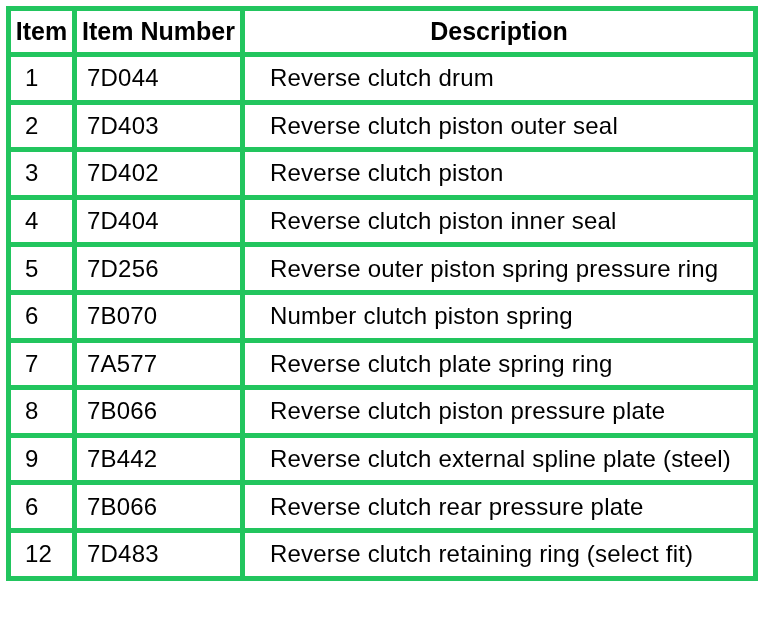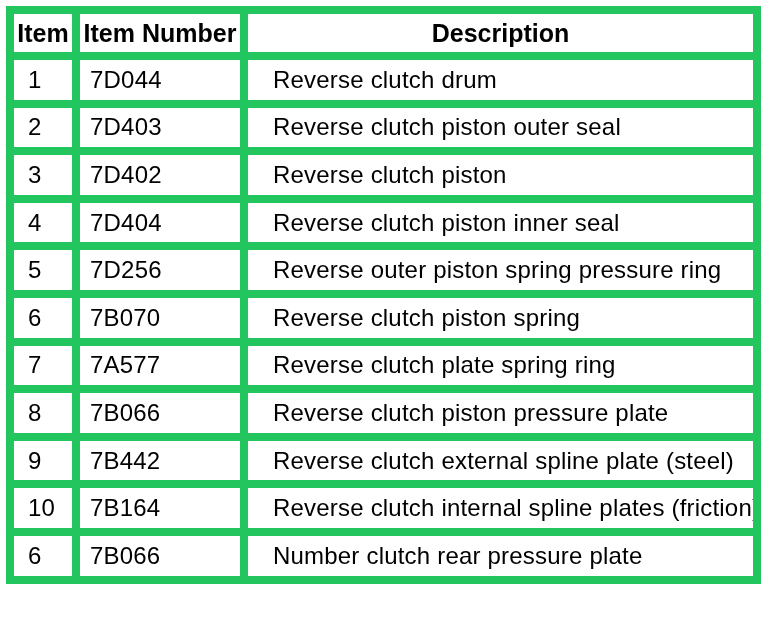--- a/index.html
+++ b/index.html
@@ -22,21 +22,21 @@
   }
   table.parts-table {
     border-collapse: collapse;
     table-layout: fixed;
     width: 747px;
     border: 4px solid #000000;
     color: #000000;
   }
   table.parts-table th,
   table.parts-table td {
-    border: 8px solid #22c55e;
+    border: 5px solid #22c55e;
     overflow: hidden;
     white-space: nowrap;
     vertical-align: middle;
     box-sizing: border-box;
   }
   table.parts-table thead tr {
     height: 46px;
   }
   table.parts-table tbody tr {
     height: 47.6px;
@@ -105,43 +105,43 @@
             <td class="description-cell">Reverse clutch piston inner seal</td>
           </tr>
           <tr>
             <td class="item-cell">5</td>
             <td class="part-number-cell">7D256</td>
             <td class="description-cell">Reverse outer piston spring pressure ring</td>
           </tr>
           <tr>
             <td class="item-cell">6</td>
             <td class="part-number-cell">7B070</td>
-            <td class="description-cell">Reverse clutch piston spring</td>
+            <td class="description-cell">Number clutch piston spring</td>
           </tr>
           <tr>
             <td class="item-cell">7</td>
             <td class="part-number-cell">7A577</td>
             <td class="description-cell">Reverse clutch plate spring ring</td>
           </tr>
           <tr>
             <td class="item-cell">8</td>
             <td class="part-number-cell">7B066</td>
             <td class="description-cell">Reverse clutch piston pressure plate</td>
           </tr>
           <tr>
             <td class="item-cell">9</td>
             <td class="part-number-cell">7B442</td>
             <td class="description-cell">Reverse clutch external spline plate (steel)</td>
           </tr>
           <tr>
-            <td class="item-cell">10</td>
-            <td class="part-number-cell">7B164</td>
-            <td class="description-cell">Reverse clutch internal spline plates (friction)</td>
+            <td class="item-cell">6</td>
+            <td class="part-number-cell">7B066</td>
+            <td class="description-cell">Reverse clutch rear pressure plate</td>
           </tr>
           <tr>
-            <td class="item-cell">6</td>
-            <td class="part-number-cell">7B066</td>
-            <td class="description-cell">Number clutch rear pressure plate</td>
+            <td class="item-cell">12</td>
+            <td class="part-number-cell">7D483</td>
+            <td class="description-cell">Reverse clutch retaining ring (select fit)</td>
           </tr>
         </tbody>
     </table>
   </div>
 </div>
 
 </body></html>

